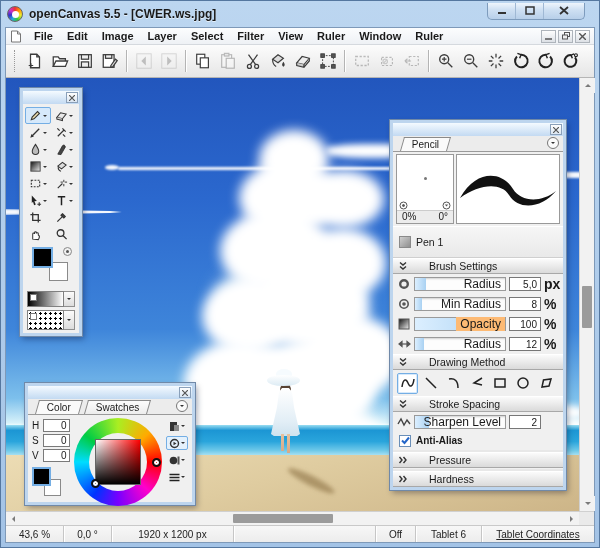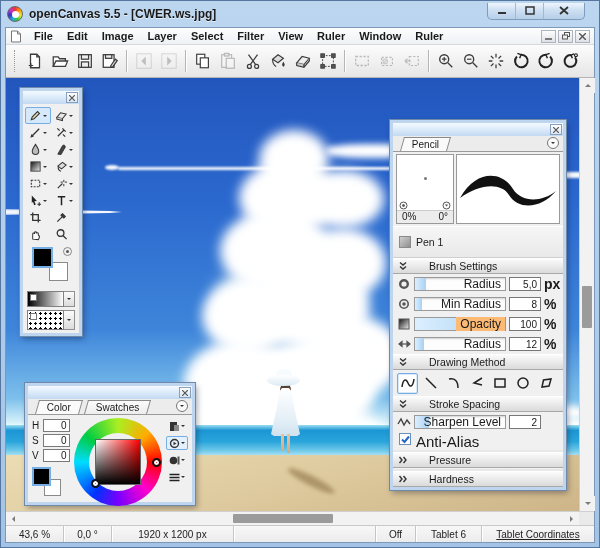--- a/index.html
+++ b/index.html
@@ -153,21 +153,21 @@
     box-shadow:inset 1px 1px 2px rgba(0,0,0,.18);display:flex;align-items:center;justify-content:flex-end;}
   .sfill{position:absolute;left:0;top:0;bottom:0;background:linear-gradient(90deg,#dcefff,#a9d1f2);}
   .slabel{position:relative;font-size:12px;padding:0 4px;z-index:1;}
   .slabel.hl{background:#fdba74;}
   .sval{width:32px;height:14px;border:1px solid #777;background:#fff;font-size:10px;text-align:right;
     padding:0 3px;line-height:13px;flex:none;}
   .sunit{width:15px;font-size:14px;flex:none;font-weight:bold;}
   .dmrow{display:flex;align-items:center;gap:2px;padding:2px 4px;height:26px;}
   .dmbtn{width:21px;height:21px;display:flex;align-items:center;justify-content:center;border:1px solid transparent;}
   .dmbtn.sel{border:1px solid #74aee4;background:#fff;border-radius:2px;box-shadow:0 0 0 1px #d6e9fb inset;}
-  .cbrow{display:flex;gap:5px;padding:1px 6px;height:17px;font-size:15px;}
+  .cbrow{display:flex;align-items:center;gap:5px;padding:1px 6px;height:17px;font-size:10px;font-weight:bold;}
   .checkbox{width:12px;height:12px;border:1px solid #6a8fb8;background:#fff;display:flex;align-items:center;justify-content:center;}
   svg{display:block;}
 </style>
 </head>
 <body>
 
 <svg width="0" height="0" style="position:absolute">
     <defs>
   <linearGradient id="gbw" x1="0" y1="0" x2="1" y2="1">
         <stop offset="0" stop-color="#111"></stop>

